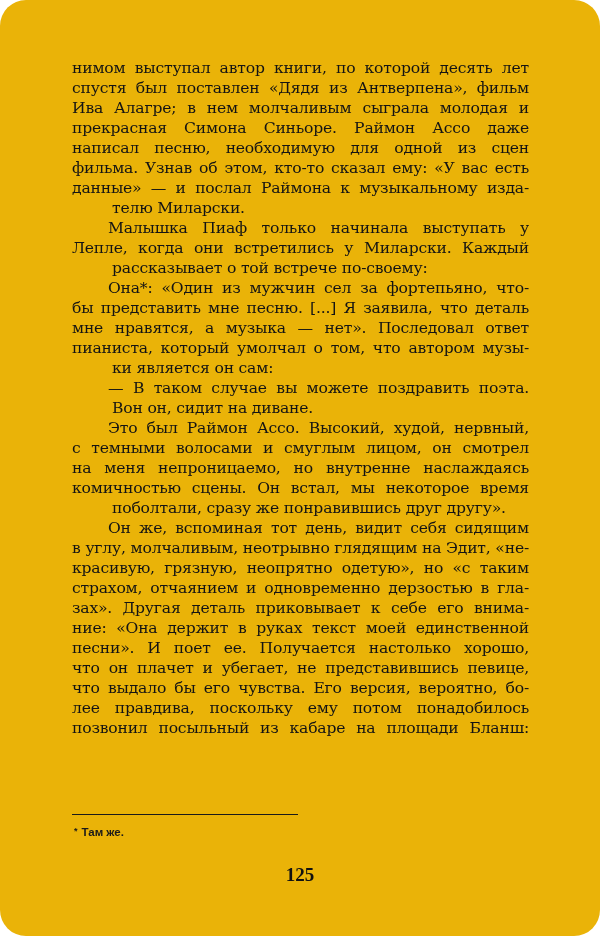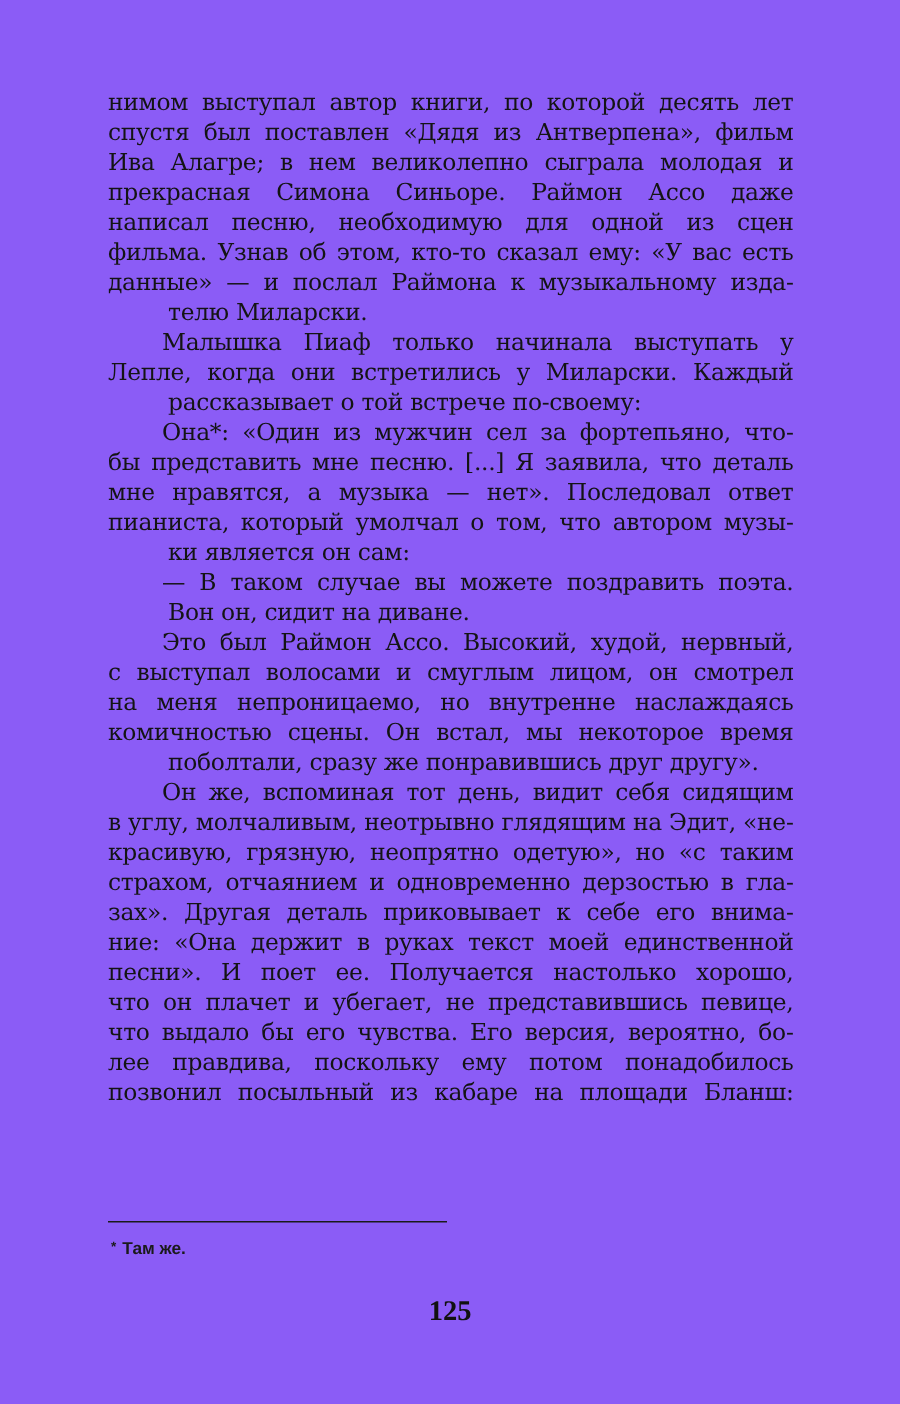--- a/index.html
+++ b/index.html
@@ -11,21 +11,22 @@
       width: 600px;
       height: 936px;
       position: relative;
       overflow: hidden;
       color: #111111;
     }
     .page {
       position: absolute;
       left: 0; top: 0;
       width: 600px; height: 936px;
-      background: #8b5cf6;
+      background: #eab308;
+      border-radius: 26px;
     }
     .body-text {
       position: absolute;
       left: 72px;
       top: 58px;
       width: 457px;
       font-family: "DejaVu Serif", "Liberation Serif", serif;
       font-size: 15.6px;
       line-height: 20px;
       letter-spacing: -0.2px;
@@ -84,38 +85,38 @@
     }
   </style>
 </head>
 <body>
 
 <div class="page">
 
   <div class="body-text">
     <span class="line">нимом выступал автор книги, по которой десять лет</span>
     <span class="line">спустя был поставлен «Дядя из Антверпена», фильм</span>
-    <span class="line">Ива Алагре; в нем великолепно сыграла молодая и</span>
+    <span class="line">Ива Алагре; в нем молчаливым сыграла молодая и</span>
     <span class="line">прекрасная Симона Синьоре. Раймон Ассо даже</span>
     <span class="line">написал песню, необходимую для одной из сцен</span>
     <span class="line">фильма. Узнав об этом, кто-то сказал ему: «У вас есть</span>
     <span class="line">данные» — и послал Раймона к музыкальному изда-</span>
     <span class="line last">телю Миларски.</span>
     <span class="line indent">Малышка Пиаф только начинала выступать у</span>
     <span class="line">Лепле, когда они встретились у Миларски. Каждый</span>
     <span class="line last">рассказывает о той встрече по-своему:</span>
     <span class="line indent">Она*: «Один из мужчин сел за фортепьяно, что-</span>
     <span class="line">бы представить мне песню. [...] Я заявила, что деталь</span>
     <span class="line">мне нравятся, а музыка — нет». Последовал ответ</span>
     <span class="line">пианиста, который умолчал о том, что автором музы-</span>
     <span class="line last">ки является он сам:</span>
     <span class="line indent">— В таком случае вы можете поздравить поэта.</span>
     <span class="line last">Вон он, сидит на диване.</span>
     <span class="line indent">Это был Раймон Ассо. Высокий, худой, нервный,</span>
-    <span class="line">с выступал волосами и смуглым лицом, он смотрел</span>
+    <span class="line">с темными волосами и смуглым лицом, он смотрел</span>
     <span class="line">на меня непроницаемо, но внутренне наслаждаясь</span>
     <span class="line">комичностью сцены. Он встал, мы некоторое время</span>
     <span class="line last">поболтали, сразу же понравившись друг другу».</span>
     <span class="line indent">Он же, вспоминая тот день, видит себя сидящим</span>
     <span class="line">в углу, молчаливым, неотрывно глядящим на Эдит, «не-</span>
     <span class="line">красивую, грязную, неопрятно одетую», но «с таким</span>
     <span class="line">страхом, отчаянием и одновременно дерзостью в гла-</span>
     <span class="line">зах». Другая деталь приковывает к себе его внима-</span>
     <span class="line">ние: «Она держит в руках текст моей единственной</span>
     <span class="line">песни». И поет ее. Получается настолько хорошо,</span>

